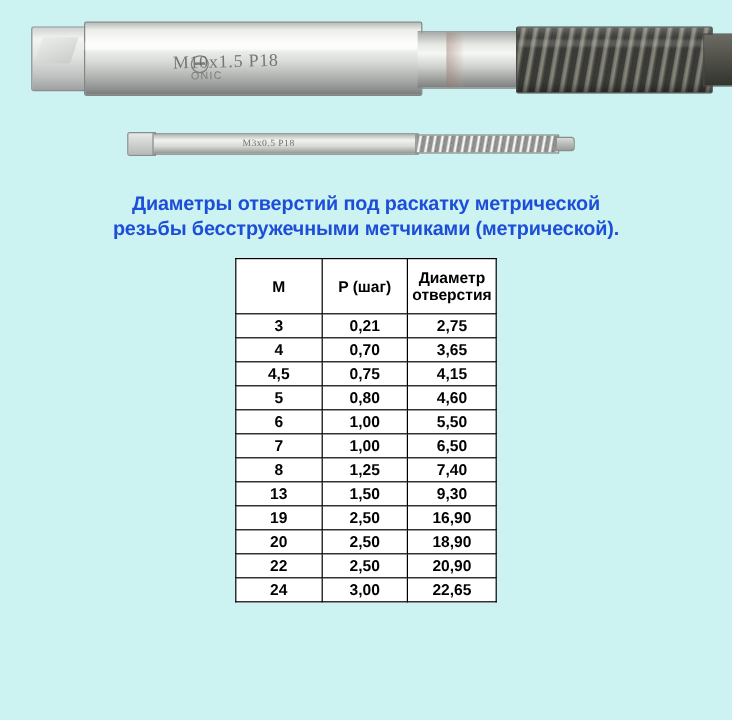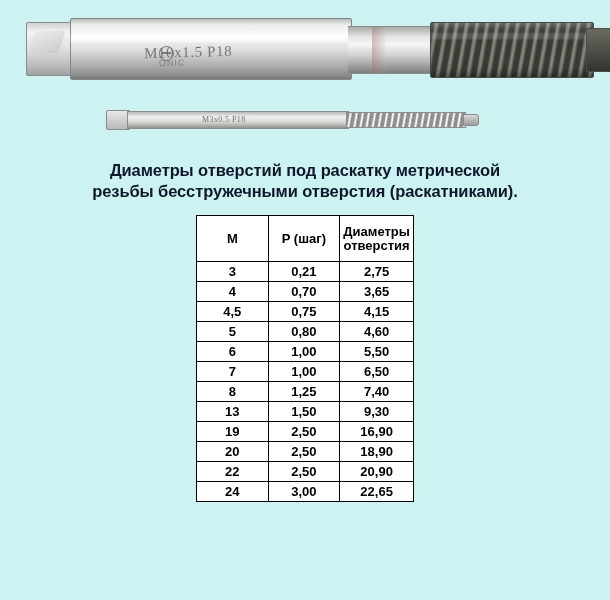--- a/index.html
+++ b/index.html
@@ -233,21 +233,21 @@
   }
 
   
   .caption {
     margin: 10px 0 0 0;
     padding: 0 18px;
     text-align: center;
     font-size: 16.5px;
     font-weight: bold;
     line-height: 1.25;
-    color: #0f172a;
+    color: #1d4ed8;
     letter-spacing: -0.1px;
   }
 
   
   .table-wrap {
     margin: 14px auto 0 auto;
     width: 218px;
   }
   table.spec {
     border-collapse: collapse;
@@ -298,35 +298,35 @@
       <div class="small-shank"></div>
       <div class="small-mark">M3x0.5 P18</div>
       <div class="small-thread"></div>
       <div class="small-tip"></div>
     </div>
 
   </div>
 
   <div class="caption">
     <div>Диаметры отверстий под раскатку метрической</div>
-    <div>резьбы бесстружечными отверстия (раскатниками).</div>
+    <div>резьбы бесстружечными метчиками (метрической).</div>
   </div>
 
   <div class="table-wrap">
     <table class="spec">
       <colgroup>
         <col class="c1">
           <col class="c2">
           <col class="c3">
       </colgroup>
       <thead>
         <tr>
           <th>M</th>
           <th>P (шаг)</th>
-          <th>Диаметры отверстия</th>
+          <th>Диаметр отверстия</th>
         </tr>
       </thead>
       <tbody>
         <tr>
           <td>3</td>
           <td>0,21</td>
           <td>2,75</td>
         </tr>
         <tr>
           <td>4</td>

